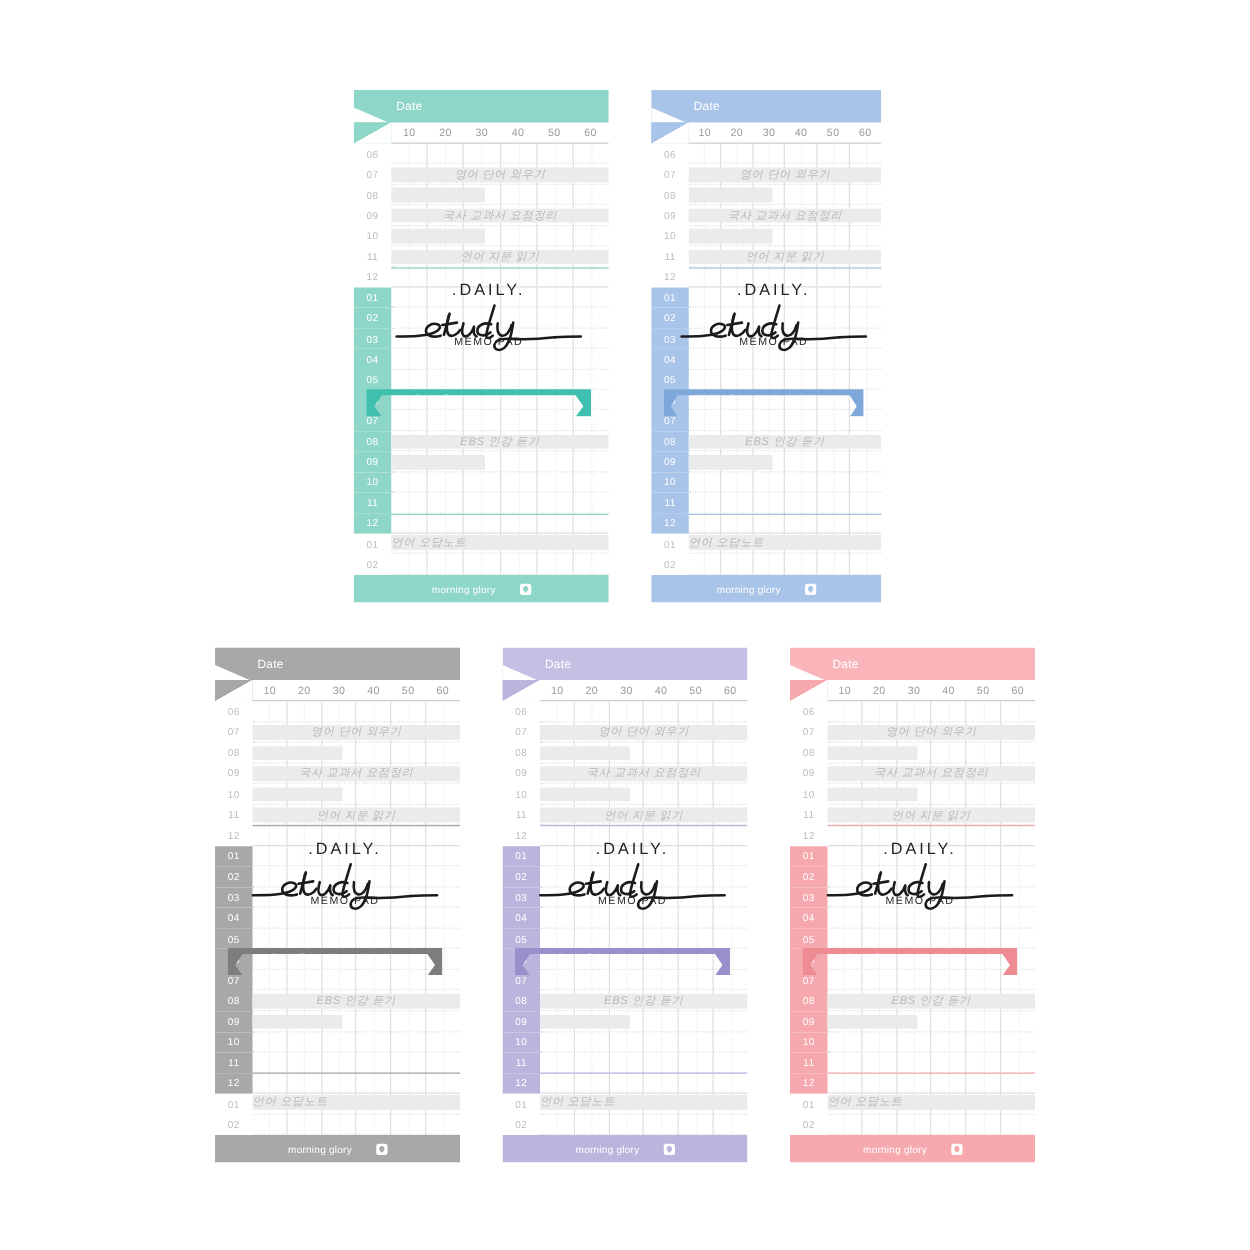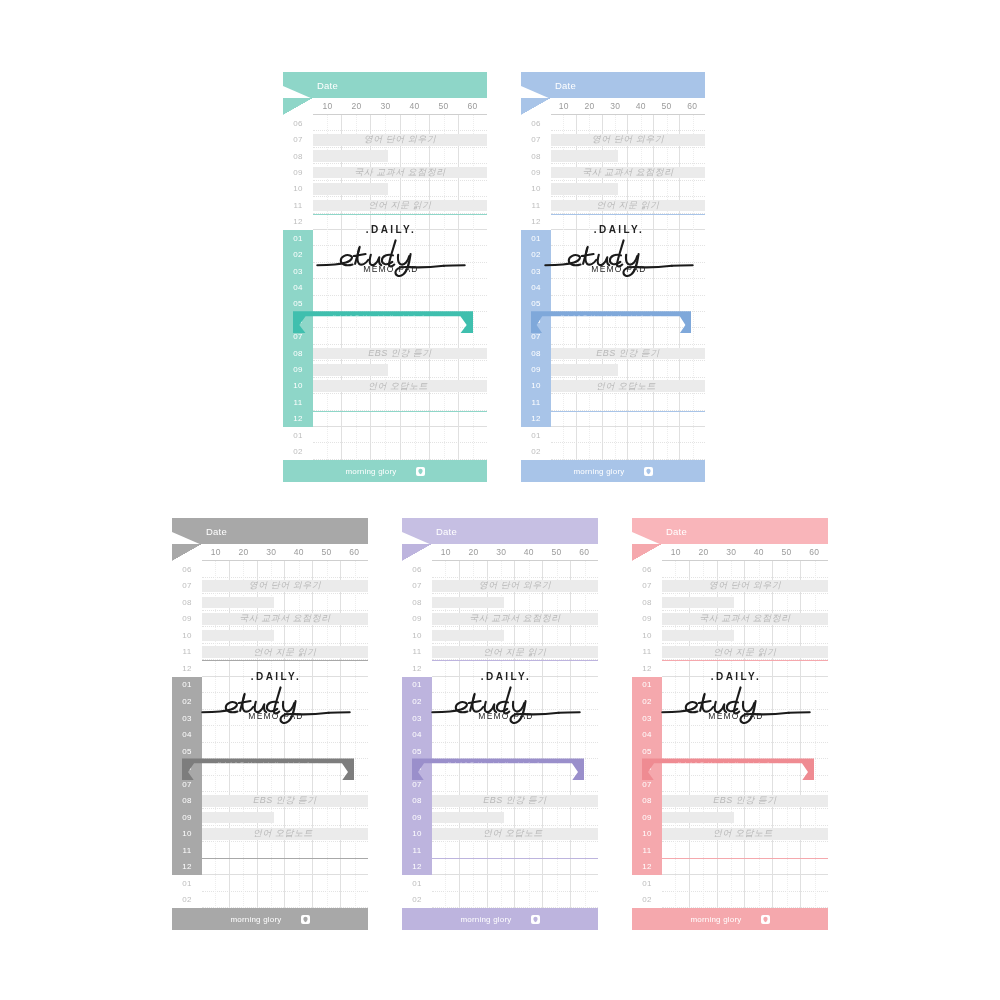--- a/index.html
+++ b/index.html
@@ -171,34 +171,34 @@
     align-items: center;
     justify-content: center;
   }
   .bar-label {
     font-size: 9px;
     color: #b8b8b8;
     letter-spacing: .5px;
     white-space: nowrap;
     font-style: italic;
   }
-  .bar.right-label { justify-content: center; padding-right: 4px; }
+  .bar.right-label { justify-content: flex-start; padding-right: 4px; margin-top: 48px; }
 
   
   .logo-block {
     position: absolute;
     z-index: 5;
     text-align: center;
     pointer-events: none;
   }
   .logo-daily {
-    font-size: 10px;
+    font-size: 13px;
     letter-spacing: 2.4px;
     color: #222222;
-    font-weight: 700;
+    font-weight: 400;
   }
   .logo-script { position: relative; height: 46px; }
   .logo-script svg { display: block; margin: 0 auto; }
   .logo-memopad {
     font-size: 8.5px;
     letter-spacing: 1.2px;
     color: #1e1e1e;
     position: relative;
     top: -17px;
   }

